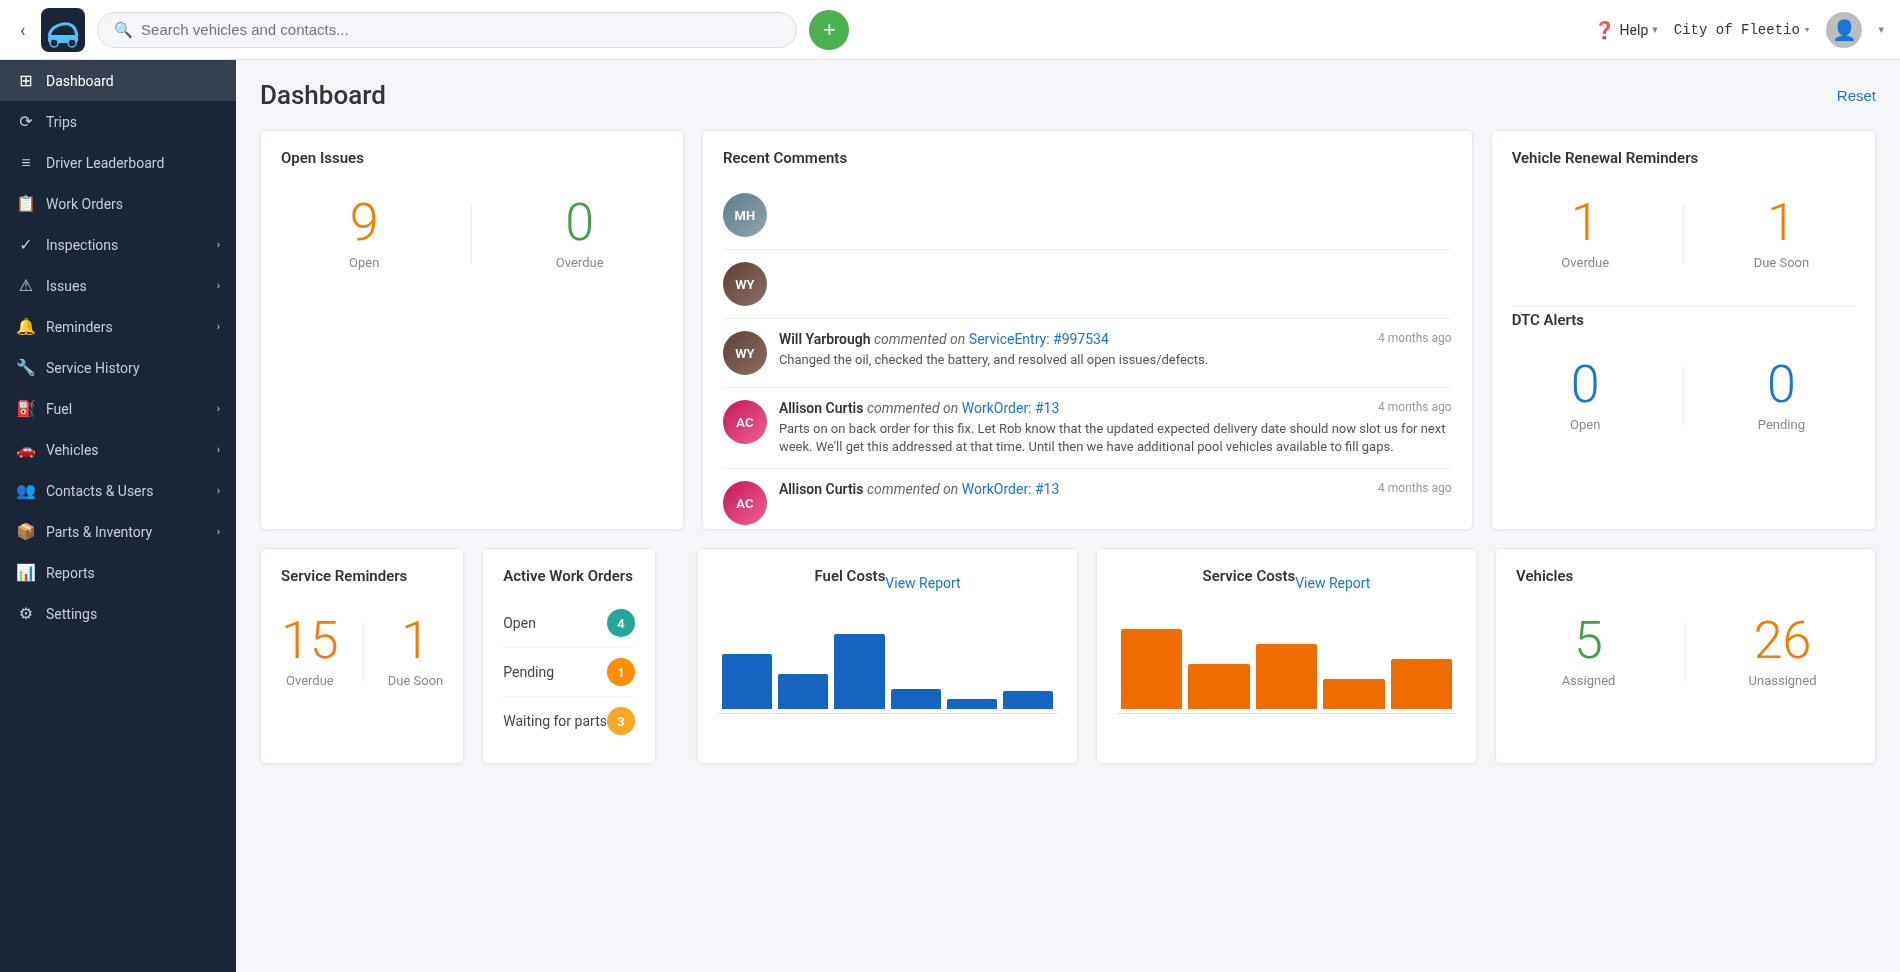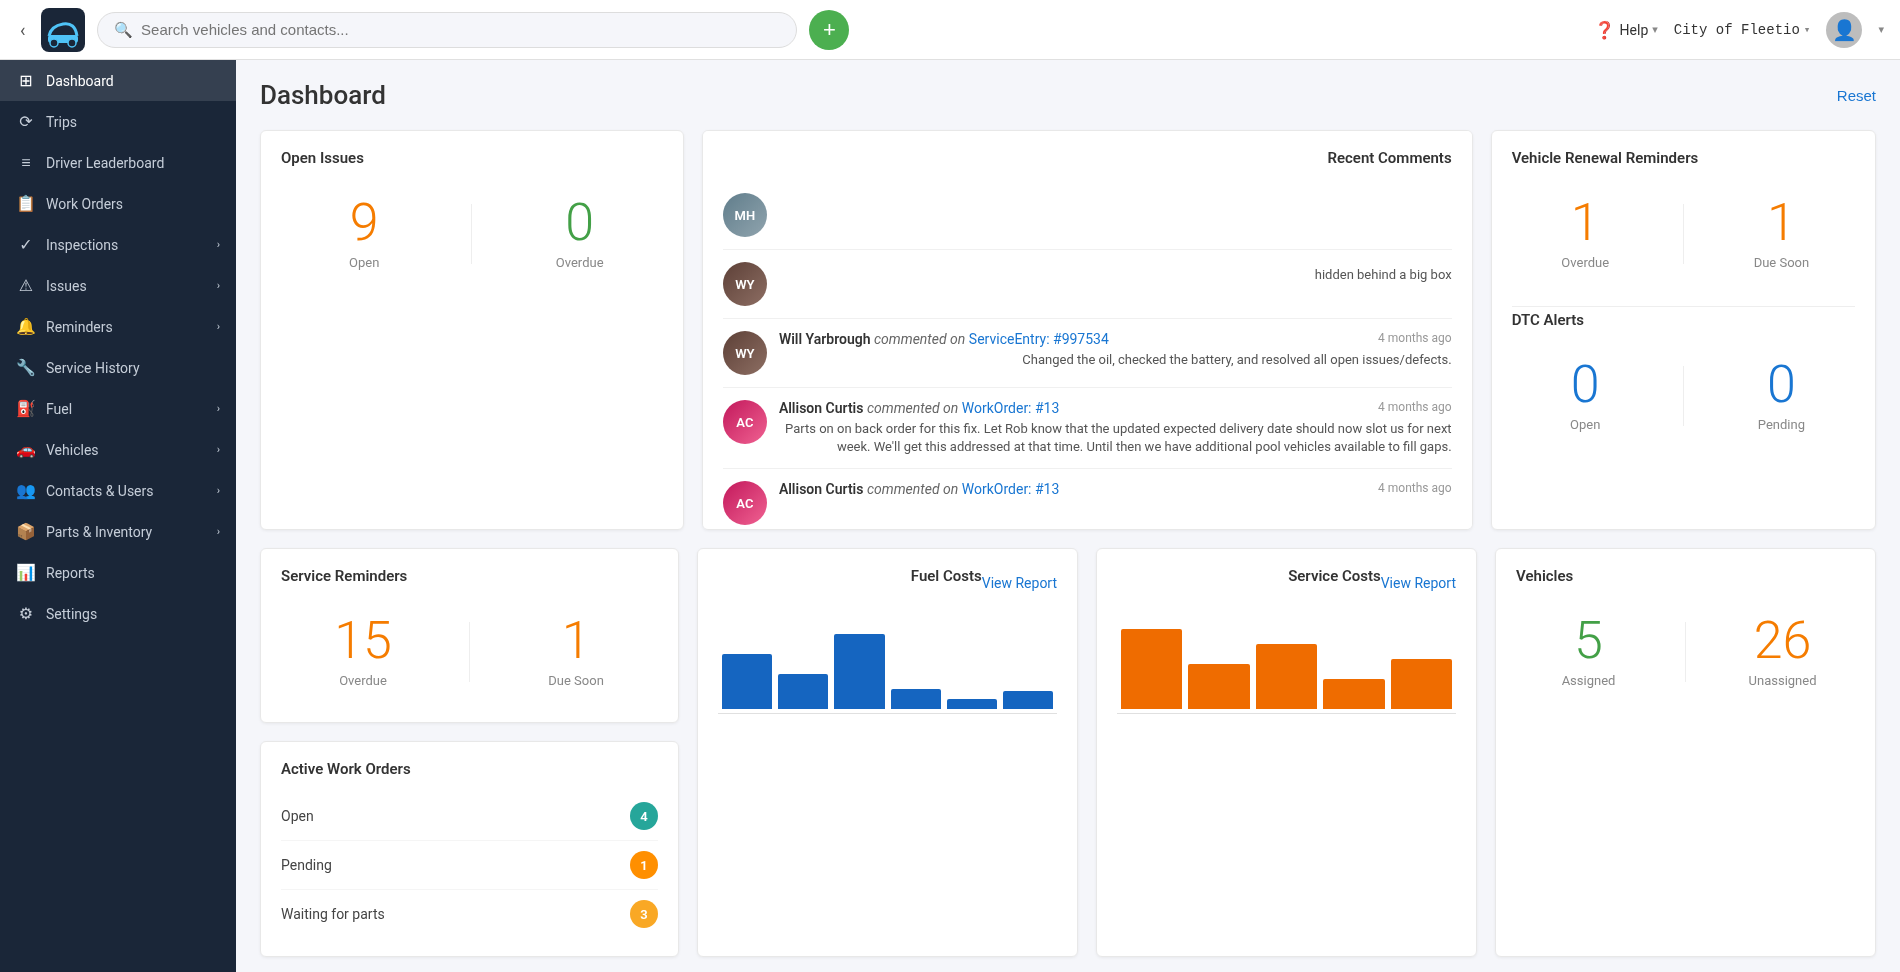--- a/index.html
+++ b/index.html
@@ -88,21 +88,21 @@
     .work-order-row { display: flex; align-items: center; justify-content: space-between; padding: 10px 0; border-bottom: 1px solid #f5f5f5; }
     .work-order-row:last-child { border-bottom: none; }
     .work-order-label { font-size: 14px; color: #444; }
     .badge { display: inline-flex; align-items: center; justify-content: center; width: 28px; height: 28px; border-radius: 50%; font-size: 13px; font-weight: 600; color: #fff; }
     .badge.teal { background: #26a69a; }
     .badge.orange { background: #ff8f00; }
     .badge.yellow { background: #f9a825; }
 
     
     .chart-card { display: flex; flex-direction: column; }
-    .chart-header { display: flex; justify-content: flex-end; align-items: center; margin-bottom: 10px; }
+    .chart-header { display: flex; justify-content: center; align-items: center; margin-bottom: 10px; }
     .chart-view-report { color: #1976d2; font-size: 14px; cursor: pointer; text-decoration: none; }
     .bar-chart { display: flex; align-items: flex-end; gap: 6px; height: 100px; padding: 0 4px; }
     .bar { flex: 1; border-radius: 2px 2px 0 0; }
     .bar.blue { background: #1565c0; }
     .bar.orange { background: #ef6c00; }
     .chart-baseline { height: 1px; background: #e0e0e0; margin-top: 4px; }
 
     
     .avatar-michael { background: linear-gradient(135deg, #607d8b, #90a4ae); }
     .avatar-will { background: linear-gradient(135deg, #5d4037, #8d6e63); }
@@ -241,34 +241,33 @@
             <div class="metric-label">Open</div>
           </div>
           <div class="metric-divider"></div>
           <div class="metric">
             <div class="metric-value green">0</div>
             <div class="metric-label">Overdue</div>
           </div>
         </div>
       </div>
 
-      <div class="card" style="max-height: 400px; overflow-y: auto; text-align: right;">
+      <div class="card" style="max-height: 400px; overflow-y: auto;">
         <div class="card-title">Recent Comments</div>
         <div id="comments-container">
             <div class="comment-item">
     <div class="comment-avatar avatar-michael">
       <span style="font-size:13px;color:#fff;font-weight:600;">MH</span>
     </div>
   </div>
             <div class="comment-item">
     <div class="comment-avatar avatar-will">
       <span style="font-size:13px;color:#fff;font-weight:600;">WY</span>
     </div>
     <div class="comment-body">
-      <div class="comment-text">hidden behind a big box</div>
     </div>
   </div>
             <div class="comment-item">
     <div class="comment-avatar avatar-will">
       <span style="font-size:13px;color:#fff;font-weight:600;">WY</span>
     </div>
     <div class="comment-body">
       <div class="comment-header">
         <div class="comment-author">
           <strong>Will Yarbrough</strong> <em>commented on</em> <a class="comment-link" href="#">ServiceEntry: #997534</a>
@@ -335,21 +334,21 @@
               <div class="metric-value blue">0</div>
               <div class="metric-label">Pending</div>
             </div>
           </div>
         </div>
       </div>
     </div>
 
     <div style="display:grid; grid-template-columns: 1.1fr 1fr 1fr 1fr; gap:18px;">
 
-      <div style="display:flex; flex-direction:column; gap:18px;">
+      <div style="display:flex; flex-direction:row; gap:18px;">
 
         <div class="card">
           <div class="card-title">Service Reminders</div>
           <div class="metrics-row">
             <div class="metric">
               <div class="metric-value orange">15</div>
               <div class="metric-label">Overdue</div>
             </div>
             <div class="metric-divider"></div>
             <div class="metric">

